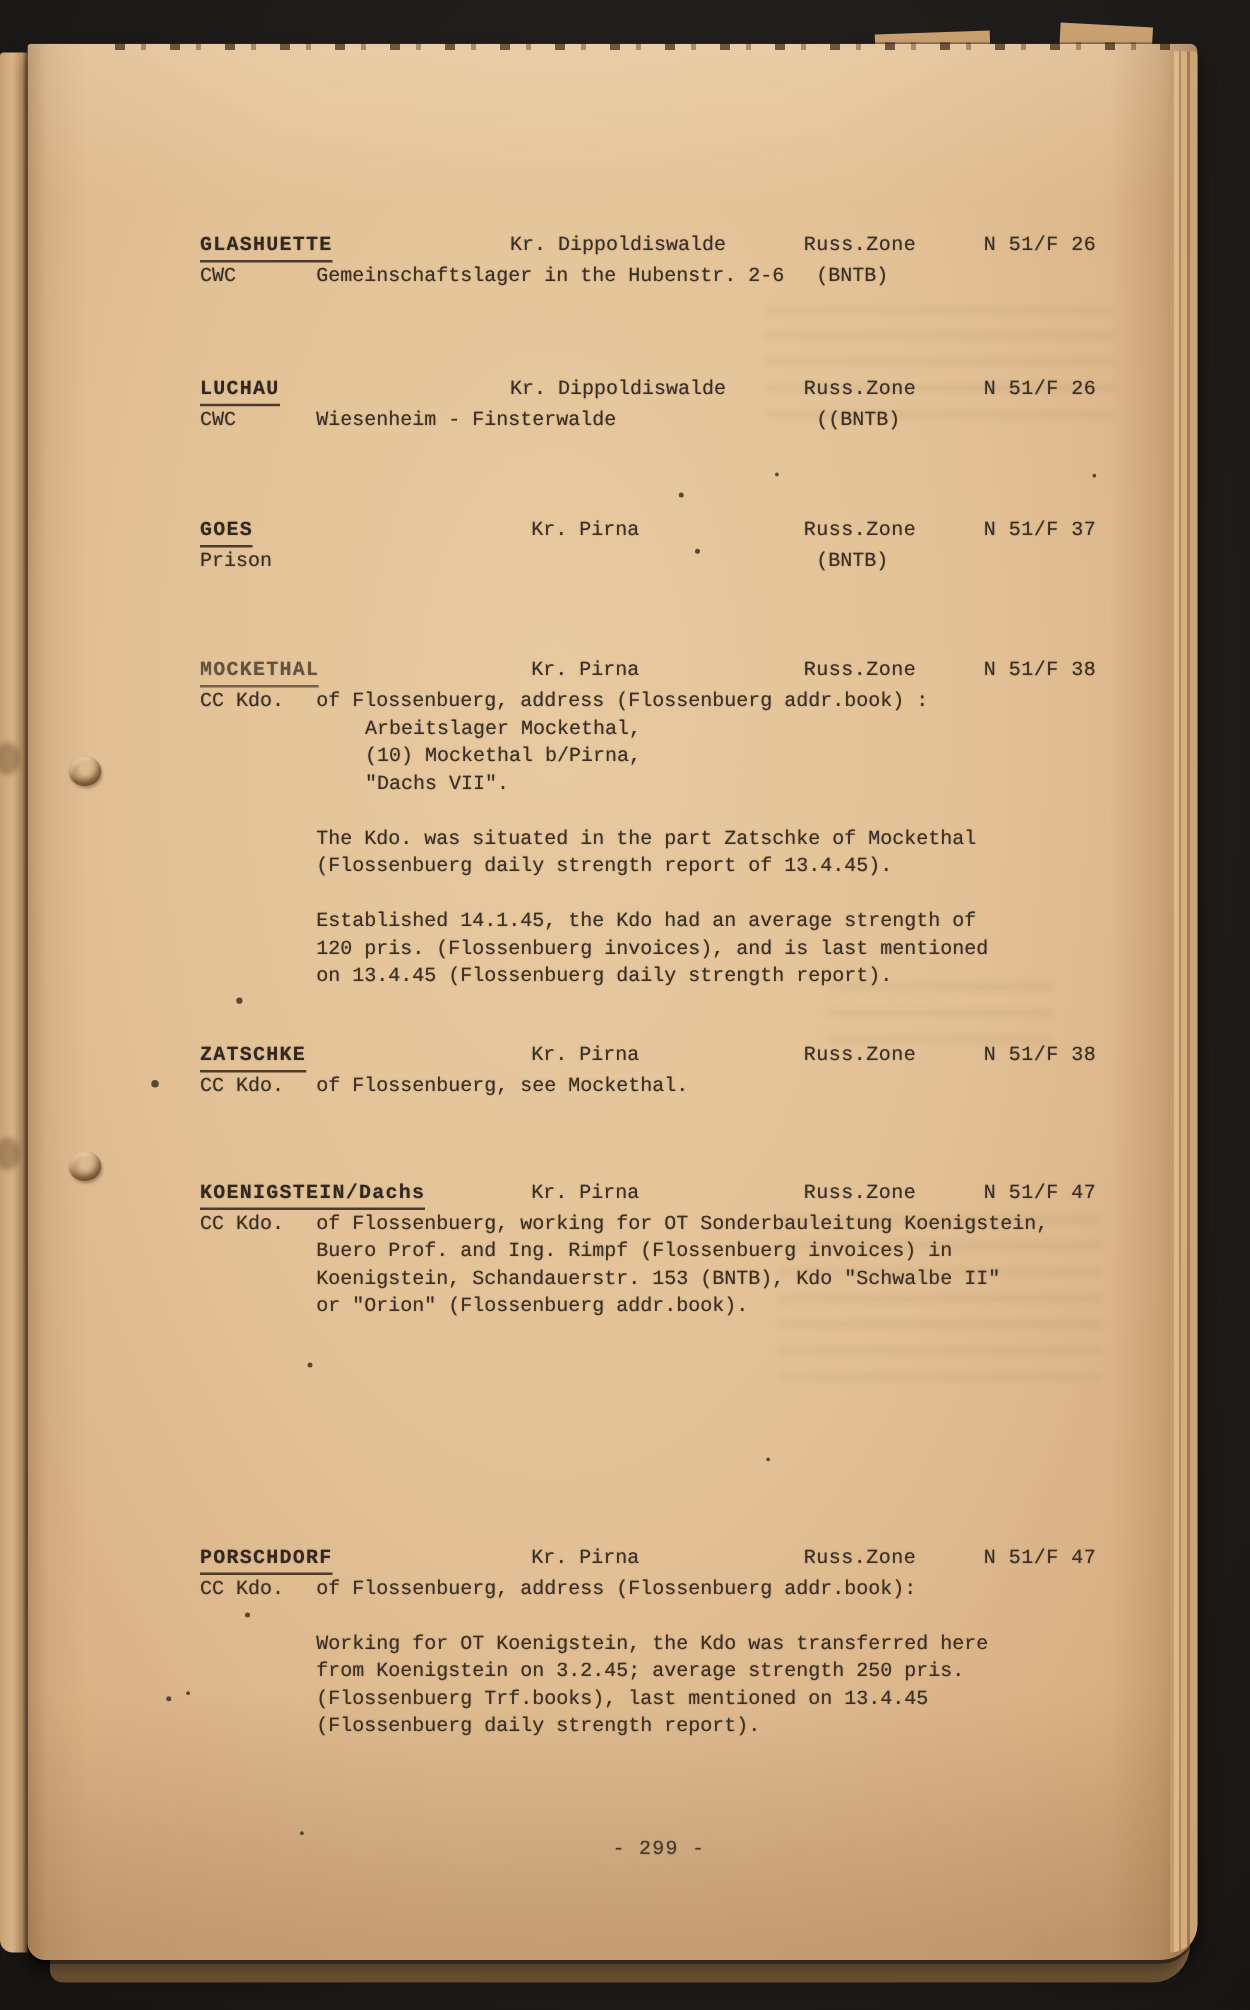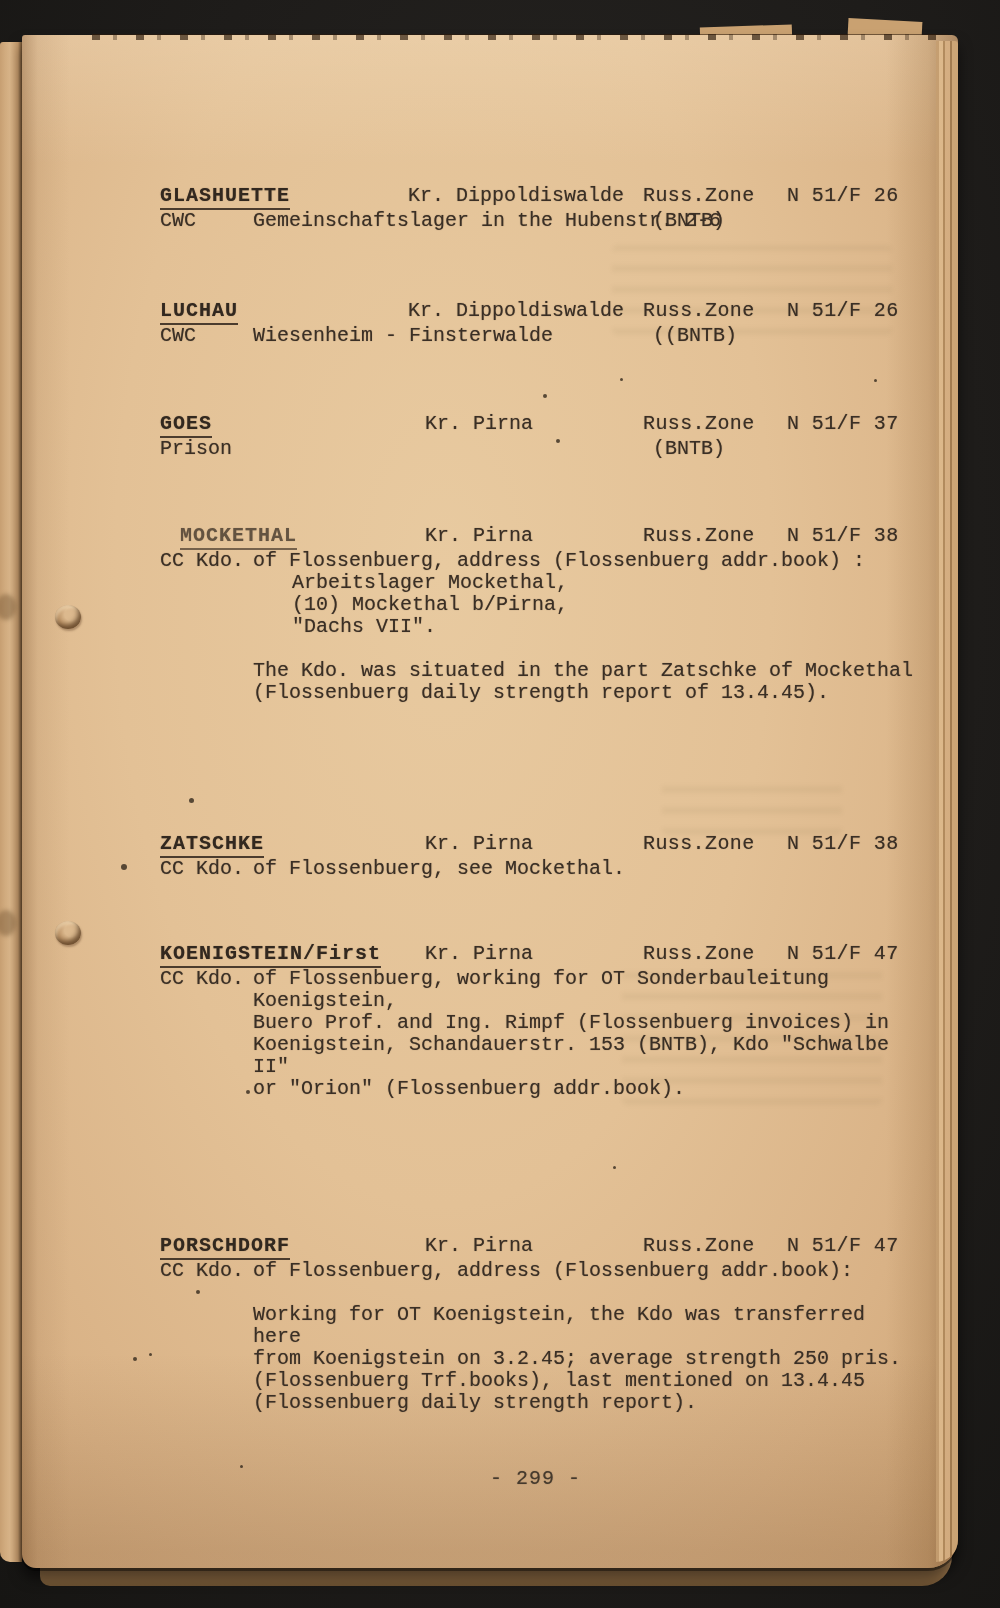--- a/index.html
+++ b/index.html
@@ -59,36 +59,36 @@
   
   .bleed{
     position:absolute;filter:blur(2px);opacity:.5;border-radius:6px;
     background:repeating-linear-gradient(0deg, rgba(115,98,58,.14) 0 7px, rgba(0,0,0,0) 7px 21px);
   }
   .speck{position:absolute;background:rgba(48,37,26,.78);border-radius:50%;}
 
   
   .content{
     position:absolute;left:138px;top:0;width:760px;height:100%;
-    color:#3a2f25;font-size:20px;line-height:22px;
+    color:#3a2f25;font-size:16px;line-height:22px;
     text-shadow:0 0 1px rgba(58,46,36,.55);
   }
   .entry{position:absolute;left:0;right:0;}
   .entry:nth-of-type(1){top:150px}
   .entry:nth-of-type(2){top:265px}
   .entry:nth-of-type(3){top:378px}
   .entry:nth-of-type(4){top:490px}
   .entry:nth-of-type(5){top:798px}
   .entry:nth-of-type(6){top:908px}
   .entry:nth-of-type(7){top:1200px}
   .entry-header{display:grid;grid-template-columns:248px 235px 144px 1fr;align-items:baseline;}
   .col-name{font-weight:bold;letter-spacing:1px;justify-self:start;
     border-bottom:2px solid rgba(48,37,27,.85);padding-bottom:1px;color:#32281f;}
   .entry:nth-of-type(n+3) .col-kreis{padding-left:17px;}
-  .entry:nth-of-type(4) .col-name{opacity:.72;margin-left:20px;}
+  .entry:nth-of-type(4) .col-name{opacity:.72;}
   .col-zone,.col-ref{letter-spacing:.4px;}
   .entry-row{position:relative;display:grid;grid-template-columns:93px 1fr;}
   .row-body{white-space:pre-line;}
   .row-addr{display:block;margin-left:39px;white-space:pre-line;}
   .row-note{position:absolute;left:493px;top:0;}
   .entry-para{margin:22px 0 0 93px;white-space:pre-line;}
   .page-number{position:absolute;left:330px;top:1433px;letter-spacing:1px;color:#453a2d;}
 </style>
 </head>
 <body>
@@ -170,40 +170,43 @@
 
   <div class="entry-row">
     <span class="row-label">CC Kdo.</span>
     <span class="row-body"><span class="row-text">of Flossenbuerg, address (Flossenbuerg addr.book) :</span><span class="row-addr">Arbeitslager Mockethal,
 (10) Mockethal b/Pirna,
 "Dachs VII".</span></span>
 
   </div>
 <p class="entry-para">The Kdo. was situated in the part Zatschke of Mockethal
 (Flossenbuerg daily strength report of 13.4.45).</p>
+        <p class="entry-para">Established 14.1.45, the Kdo had an average strength of
+120 pris. (Flossenbuerg invoices), and is last mentioned
+on 13.4.45 (Flossenbuerg daily strength report).</p>
       </section>
 
   <section class="entry">
     <div class="entry-header">
       <span class="col-name">ZATSCHKE</span>
       <span class="col-kreis">Kr. Pirna</span>
       <span class="col-zone">Russ.Zone</span>
       <span class="col-ref">N 51/F 38</span>
     </div>
 
   <div class="entry-row">
     <span class="row-label">CC Kdo.</span>
     <span class="row-body"><span class="row-text">of Flossenbuerg, see Mockethal.</span></span>
 
   </div>
 </section>
 
   <section class="entry">
     <div class="entry-header">
-      <span class="col-name">KOENIGSTEIN/First</span>
+      <span class="col-name">KOENIGSTEIN/Dachs</span>
       <span class="col-kreis">Kr. Pirna</span>
       <span class="col-zone">Russ.Zone</span>
       <span class="col-ref">N 51/F 47</span>
     </div>
 
   <div class="entry-row">
     <span class="row-label">CC Kdo.</span>
     <span class="row-body"><span class="row-text">of Flossenbuerg, working for OT Sonderbauleitung Koenigstein,
 Buero Prof. and Ing. Rimpf (Flossenbuerg invoices) in
 Koenigstein, Schandauerstr. 153 (BNTB), Kdo "Schwalbe II"

